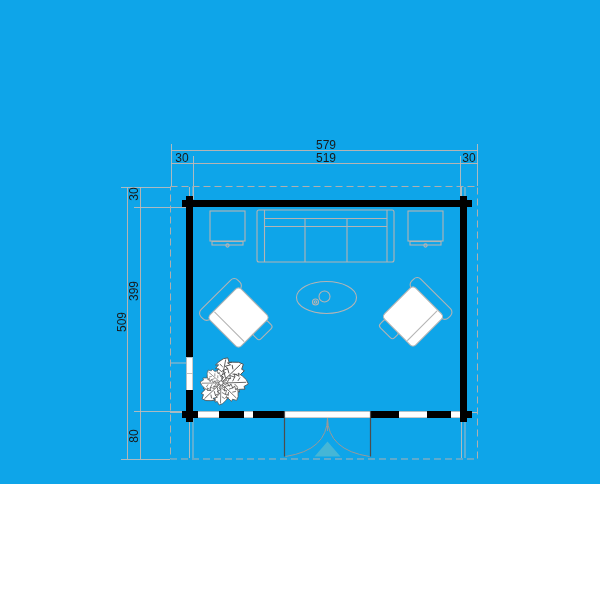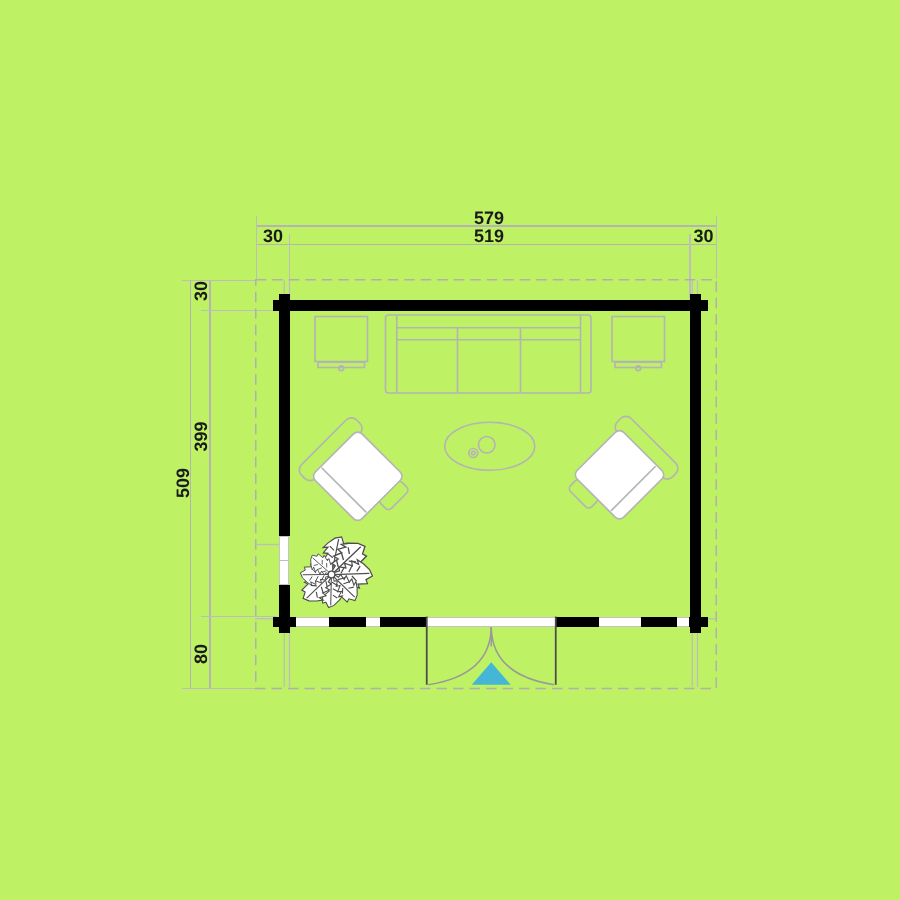--- a/index.html
+++ b/index.html
@@ -1,17 +1,17 @@
 <!DOCTYPE html>
 <html><head>
 <meta charset="utf-8">
 <style>
   html,body{margin:0;padding:0;background:#ffffff;}
-  .canvas-wrap{position:relative;width:600px;height:600px;background:#bef264;overflow:hidden;
-               font-family:"Liberation Sans", sans-serif;font-weight:bold;}
+  .canvas-wrap{position:relative;width:600px;height:484px;background:#0ea5e9;overflow:hidden;
+               font-family:"Liberation Sans", sans-serif;}
   svg text{font-family:"Liberation Sans", sans-serif;font-size:12px;fill:#1a1a1a;}
   .dimline{stroke:#b4b4b4;stroke-width:1;fill:none;}
   .extline{stroke:#bdbdbd;stroke-width:0.9;fill:none;}
   .furn{stroke:#b4b4b4;stroke-width:1.1;fill:none;}
   .furnw{stroke:#b4b4b4;stroke-width:1.1;fill:#ffffff;}
   .wall{fill:#000000;stroke:none;}
   .sill{stroke:#c4c4c4;stroke-width:0.9;fill:#ffffff;}
   .overhang{stroke:#b0b0b0;stroke-width:1;fill:none;stroke-dasharray:7 4;}
   .doorarc{stroke:#999999;stroke-width:1;fill:none;}
   .jamb{stroke:#4d4d4d;stroke-width:1.2;}

